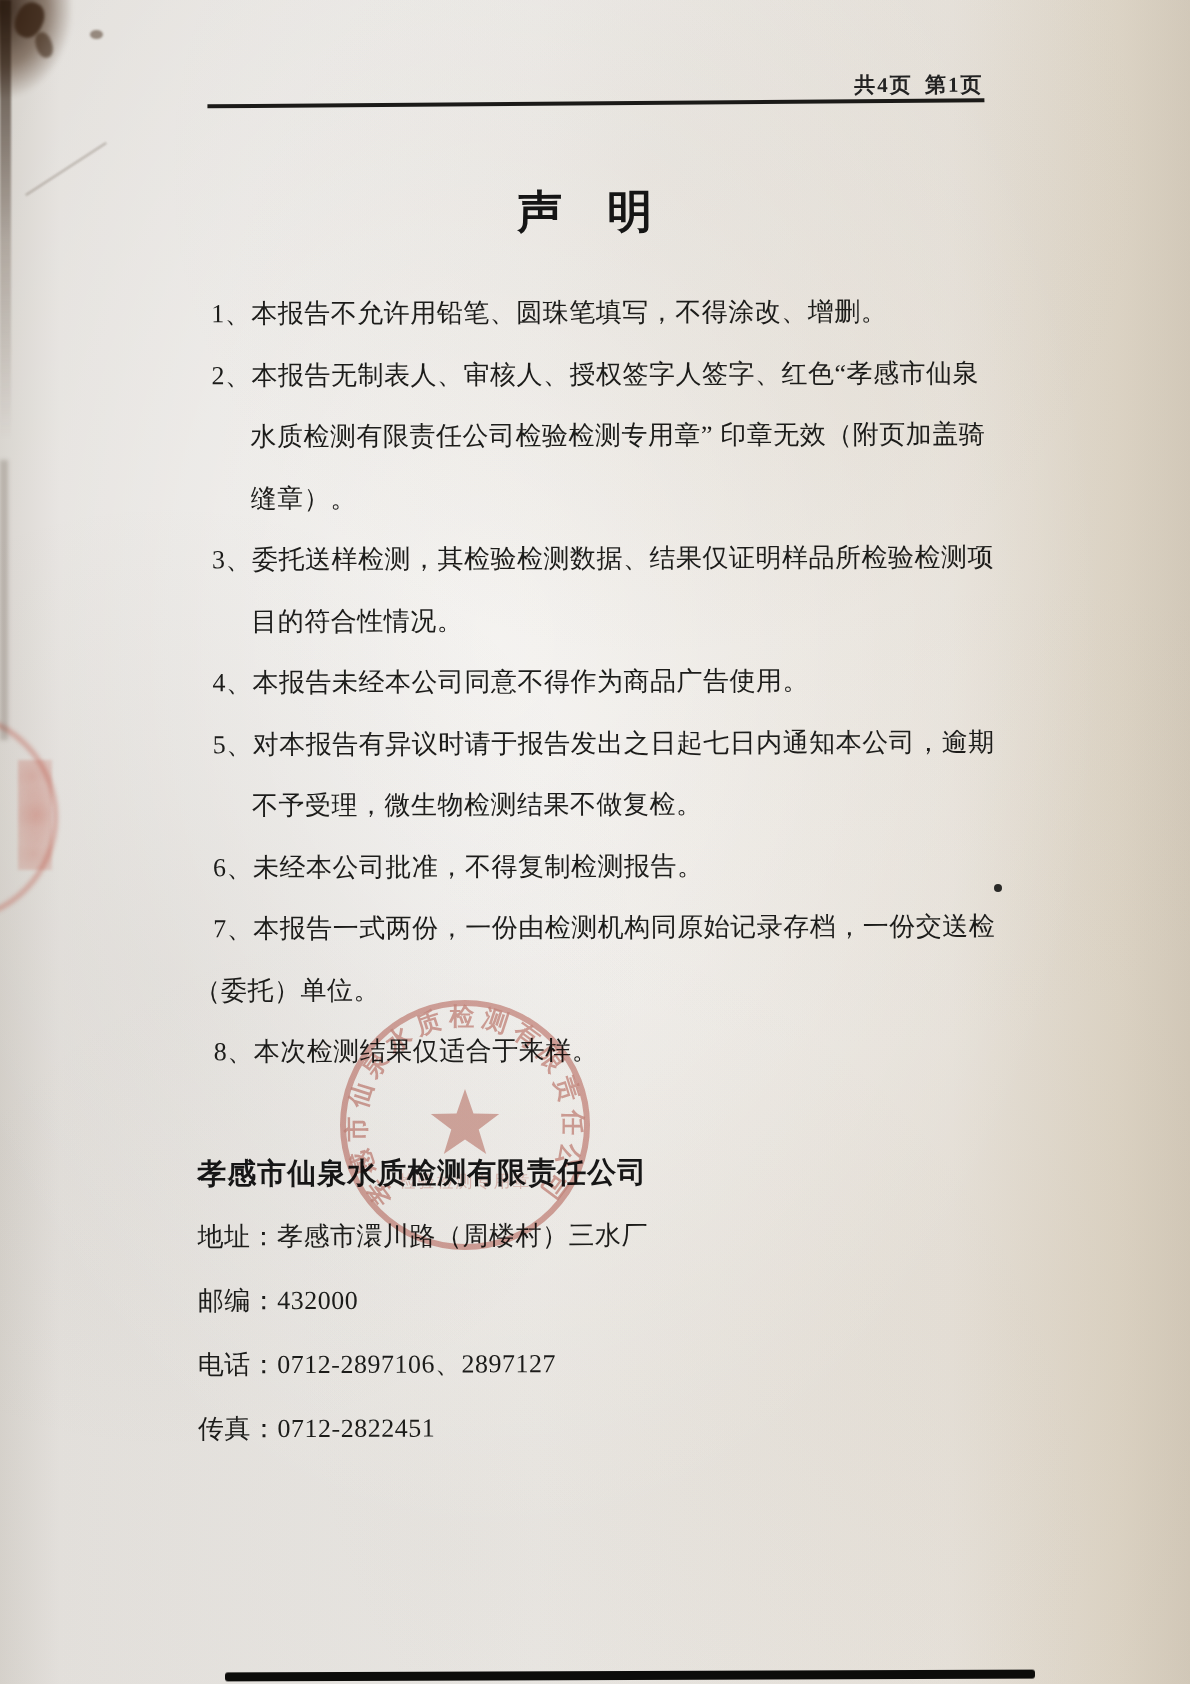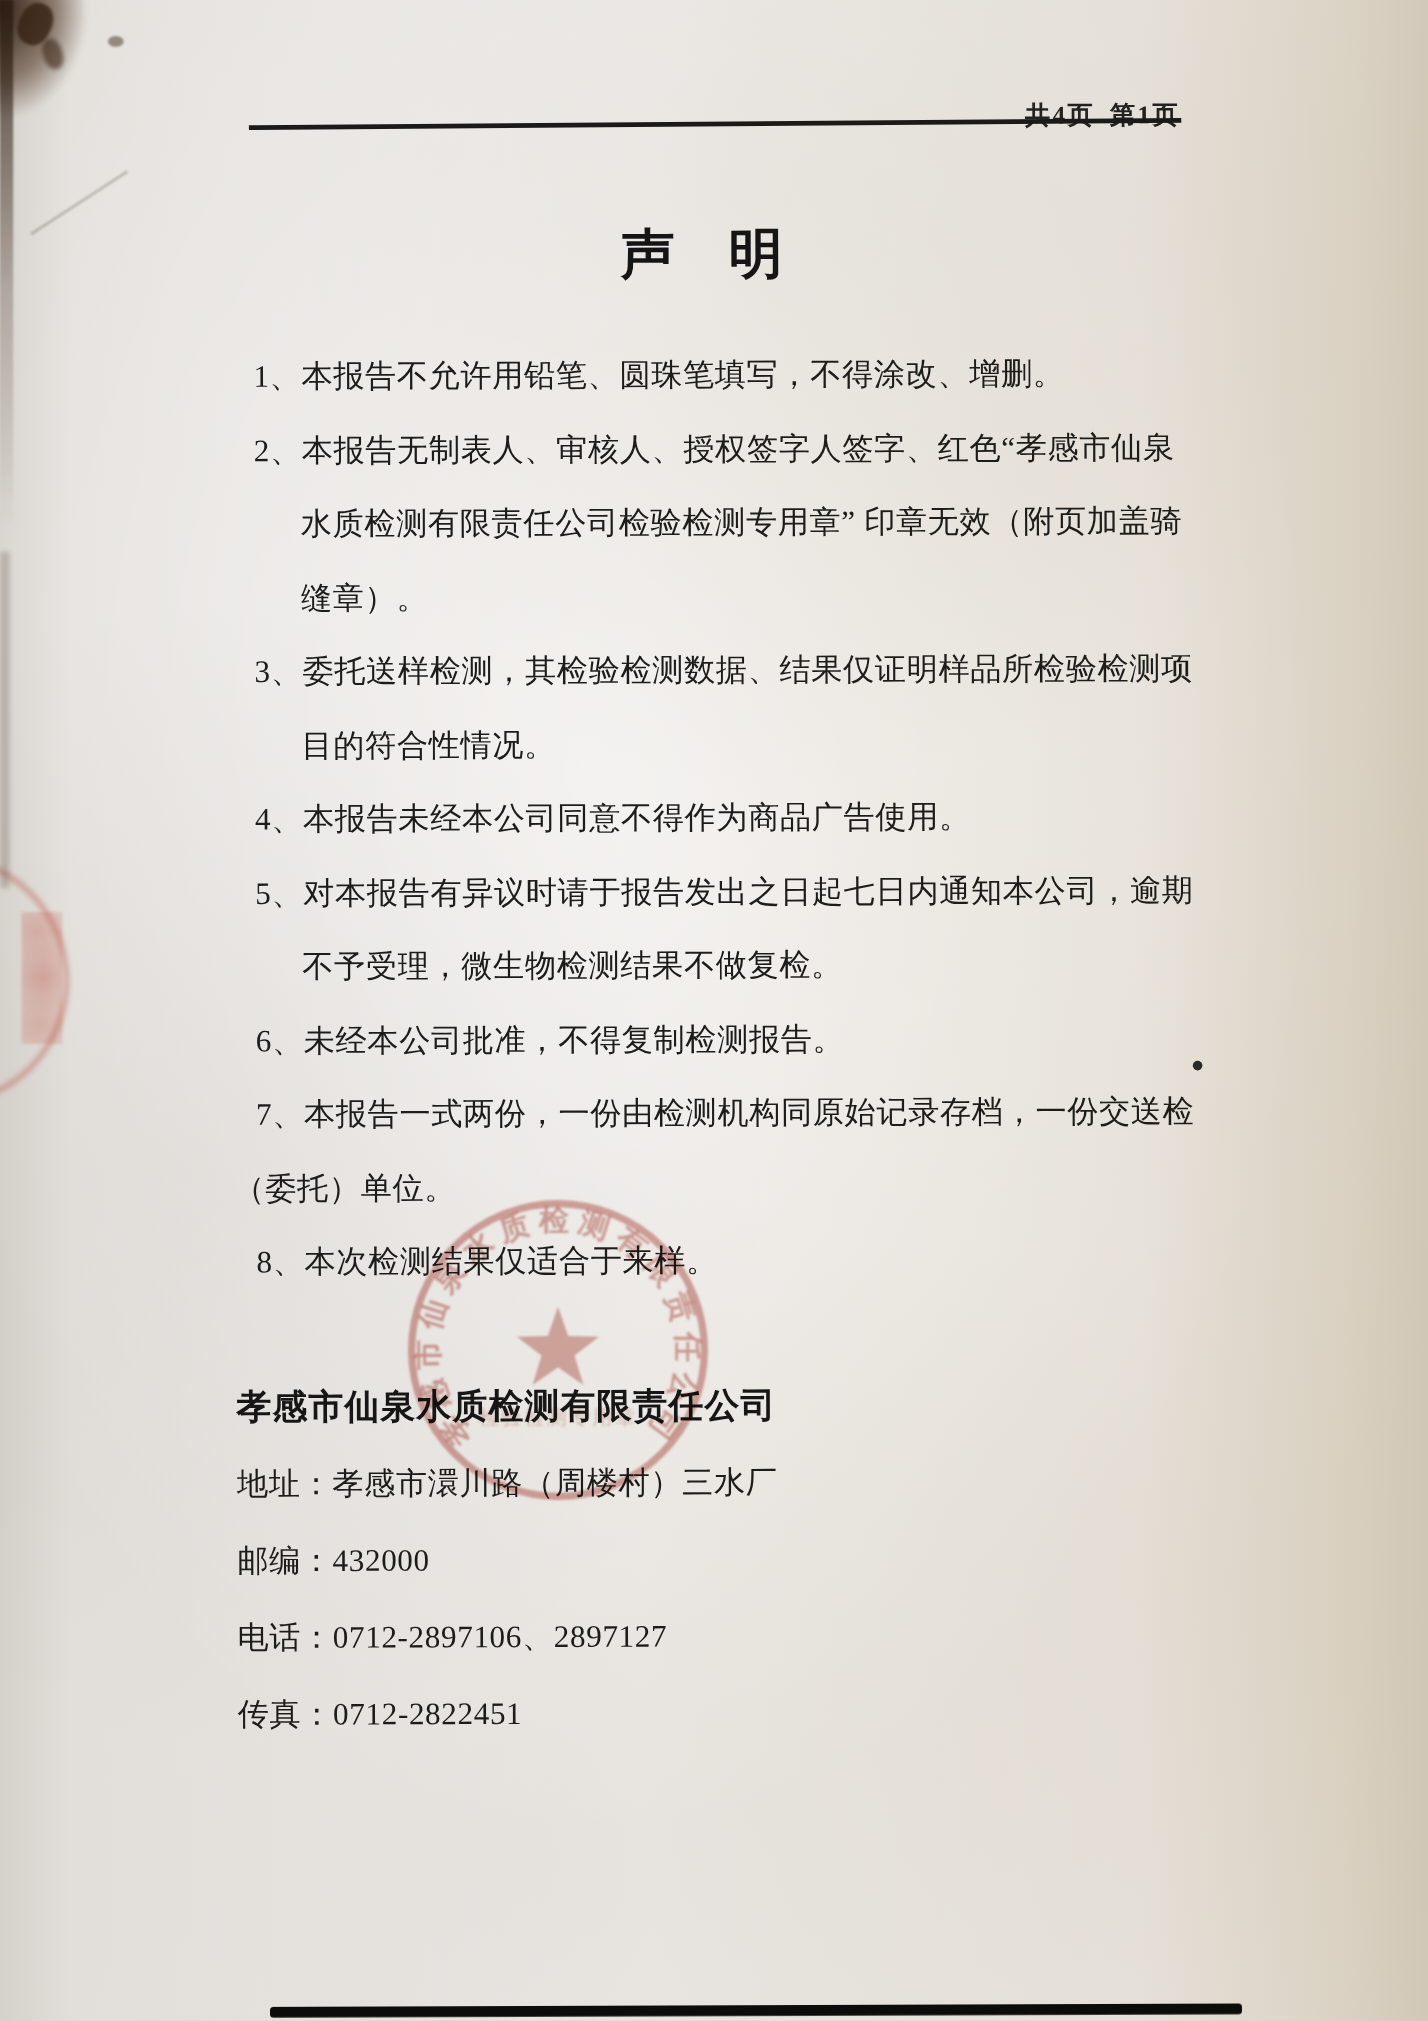--- a/index.html
+++ b/index.html
@@ -19,21 +19,21 @@
       radial-gradient(circle at 72% 24%, rgba(205,188,162,.14), transparent 42%),
       radial-gradient(circle at 14% 58%, rgba(120,110,95,.07), transparent 34%),
       radial-gradient(circle at 86% 78%, rgba(196,176,146,.13), transparent 44%),
       radial-gradient(circle at 38% 92%, rgba(150,140,120,.06), transparent 38%),
       radial-gradient(circle at 55% 10%, rgba(160,150,135,.08), transparent 30%);
   }
   .content { position:absolute; inset:0; transform:rotate(-0.2deg); }
 
   .page-num {
     position:absolute; top:72px; right:204px;
-    font-size:21px; font-weight:600; letter-spacing:2px; word-spacing:5px; color:#222;margin-top:11px;
+    font-size:21px; font-weight:600; letter-spacing:2px; word-spacing:5px; color:#222;
   }
   .header-rule {
     position:absolute; top:103px; left:210px; width:777px; height:3.5px;
     background:#1b1a18; transform:rotate(-0.25deg); transform-origin:left center;
   }
   .title {
     position:absolute; top:182px; left:0; right:16px; text-align:center;
     font-size:45px; font-weight:700; color:#151515; white-space:pre;
   }
   .doc-body {

